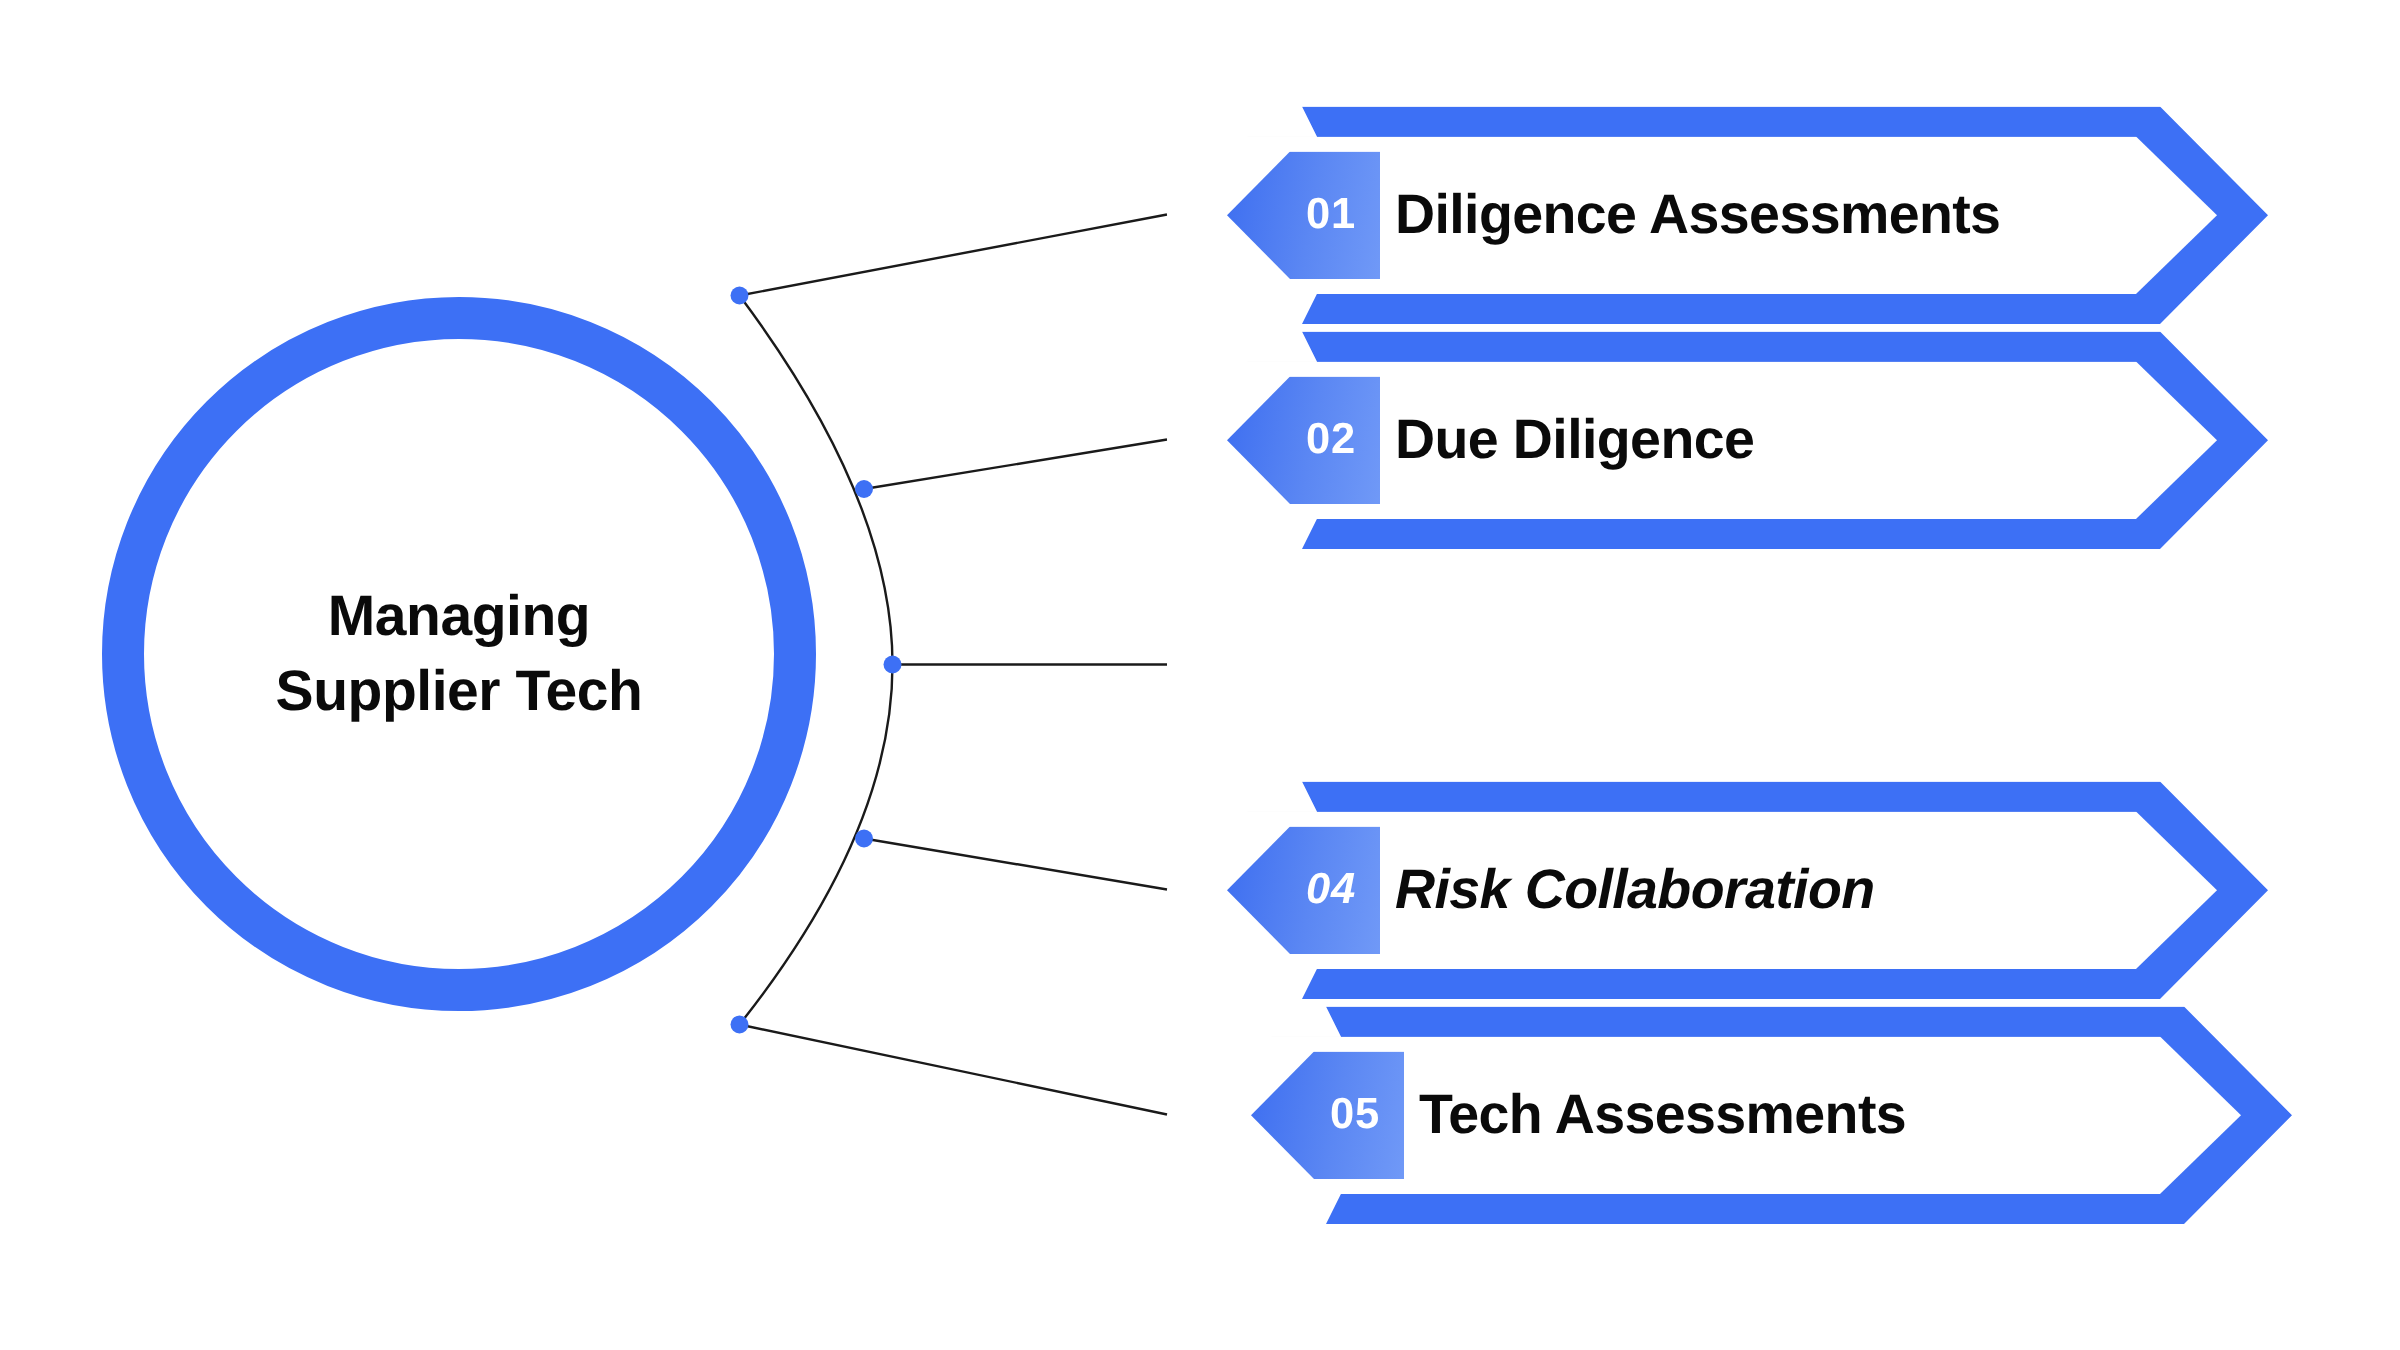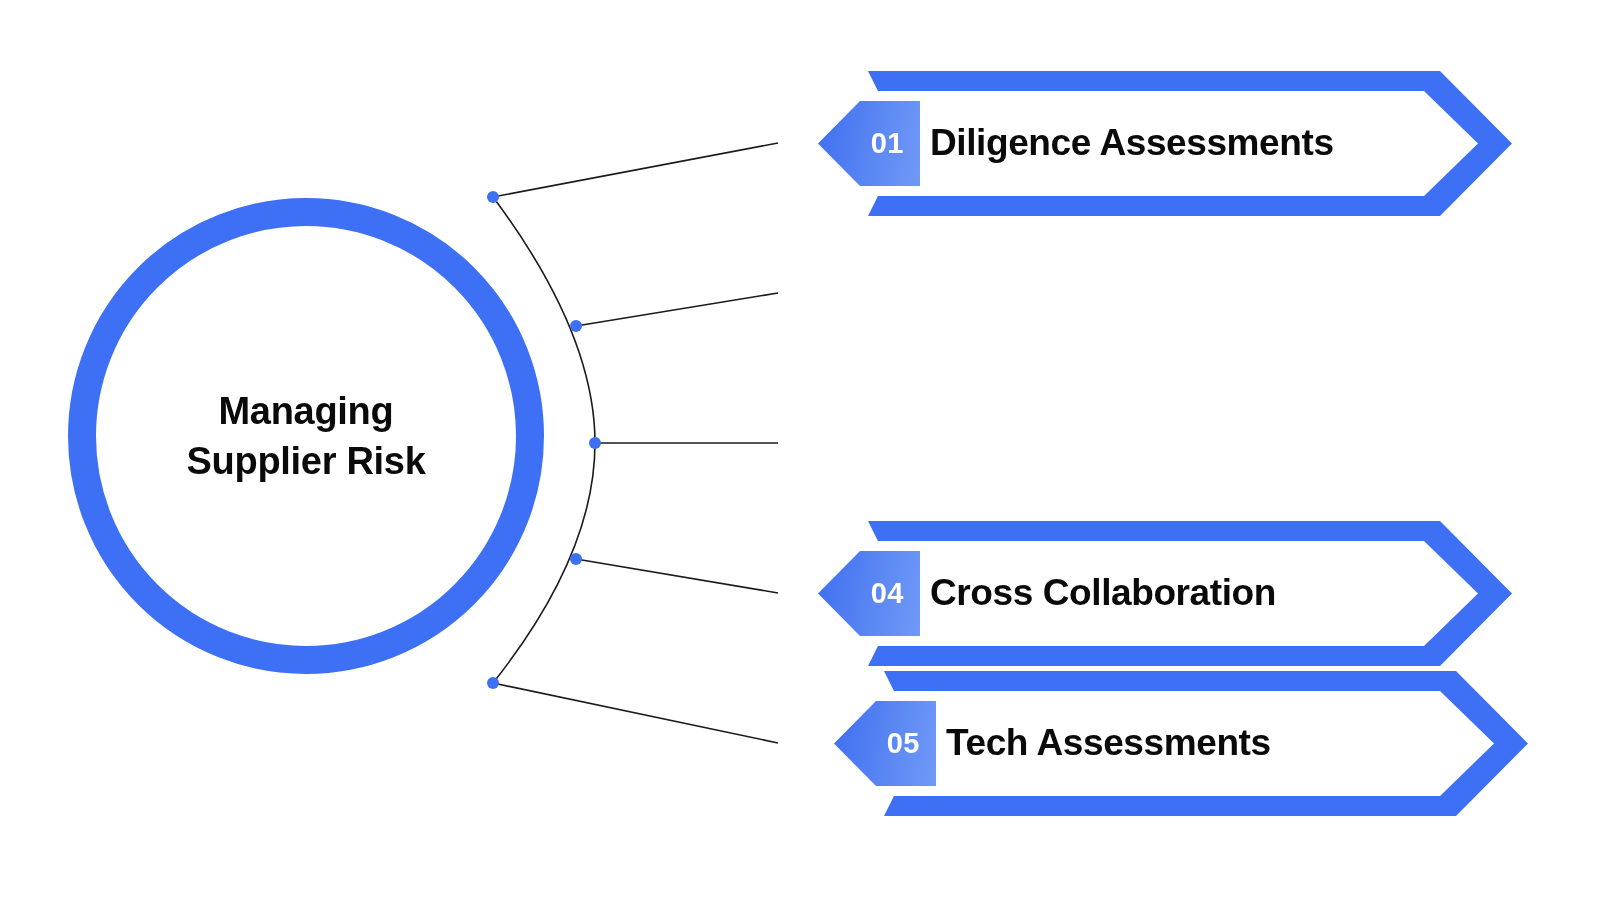--- a/index.html
+++ b/index.html
@@ -139,41 +139,49 @@
     <line x1="493" y1="683" x2="778" y2="743" stroke="#1a1a1a" stroke-width="1.6"></line>
     <circle cx="493" cy="197" r="6" fill="#3d70f5"></circle>
     <circle cx="576" cy="326" r="6" fill="#3d70f5"></circle>
     <circle cx="595" cy="443" r="6" fill="#3d70f5"></circle>
     <circle cx="576" cy="559" r="6" fill="#3d70f5"></circle>
     <circle cx="493" cy="683" r="6" fill="#3d70f5"></circle>
   </svg>
 
   <div id="hub">
     <div id="hub-label">Managing
-Supplier Risk</div>
+Supplier Tech</div>
   </div>
 
   <div class="row" style="top:63px;">
     <div class="outer-arrow"></div>
     <div class="inner-arrow"></div>
     <div class="badge">
       <span class="badge-num">01</span>
     </div>
     <div class="row-label">Diligence Assessments</div>
   </div>
 
+  <div class="row" style="top:213px;">
+    <div class="outer-arrow"></div>
+    <div class="inner-arrow"></div>
+    <div class="badge">
+      <span class="badge-num">02</span>
+    </div>
+    <div class="row-label">Due Diligence</div>
+  </div>
 
 
-  <div class="row" style="top:513px;">
+  <div class="row" style="top:513px;font-style:italic;">
     <div class="outer-arrow"></div>
     <div class="inner-arrow"></div>
     <div class="badge">
       <span class="badge-num">04</span>
     </div>
-    <div class="row-label">Cross Collaboration</div>
+    <div class="row-label">Risk Collaboration</div>
   </div>
 
   <div class="row" style="top:663px;margin-left:16px;">
     <div class="outer-arrow"></div>
     <div class="inner-arrow"></div>
     <div class="badge">
       <span class="badge-num">05</span>
     </div>
     <div class="row-label">Tech Assessments</div>
   </div>

